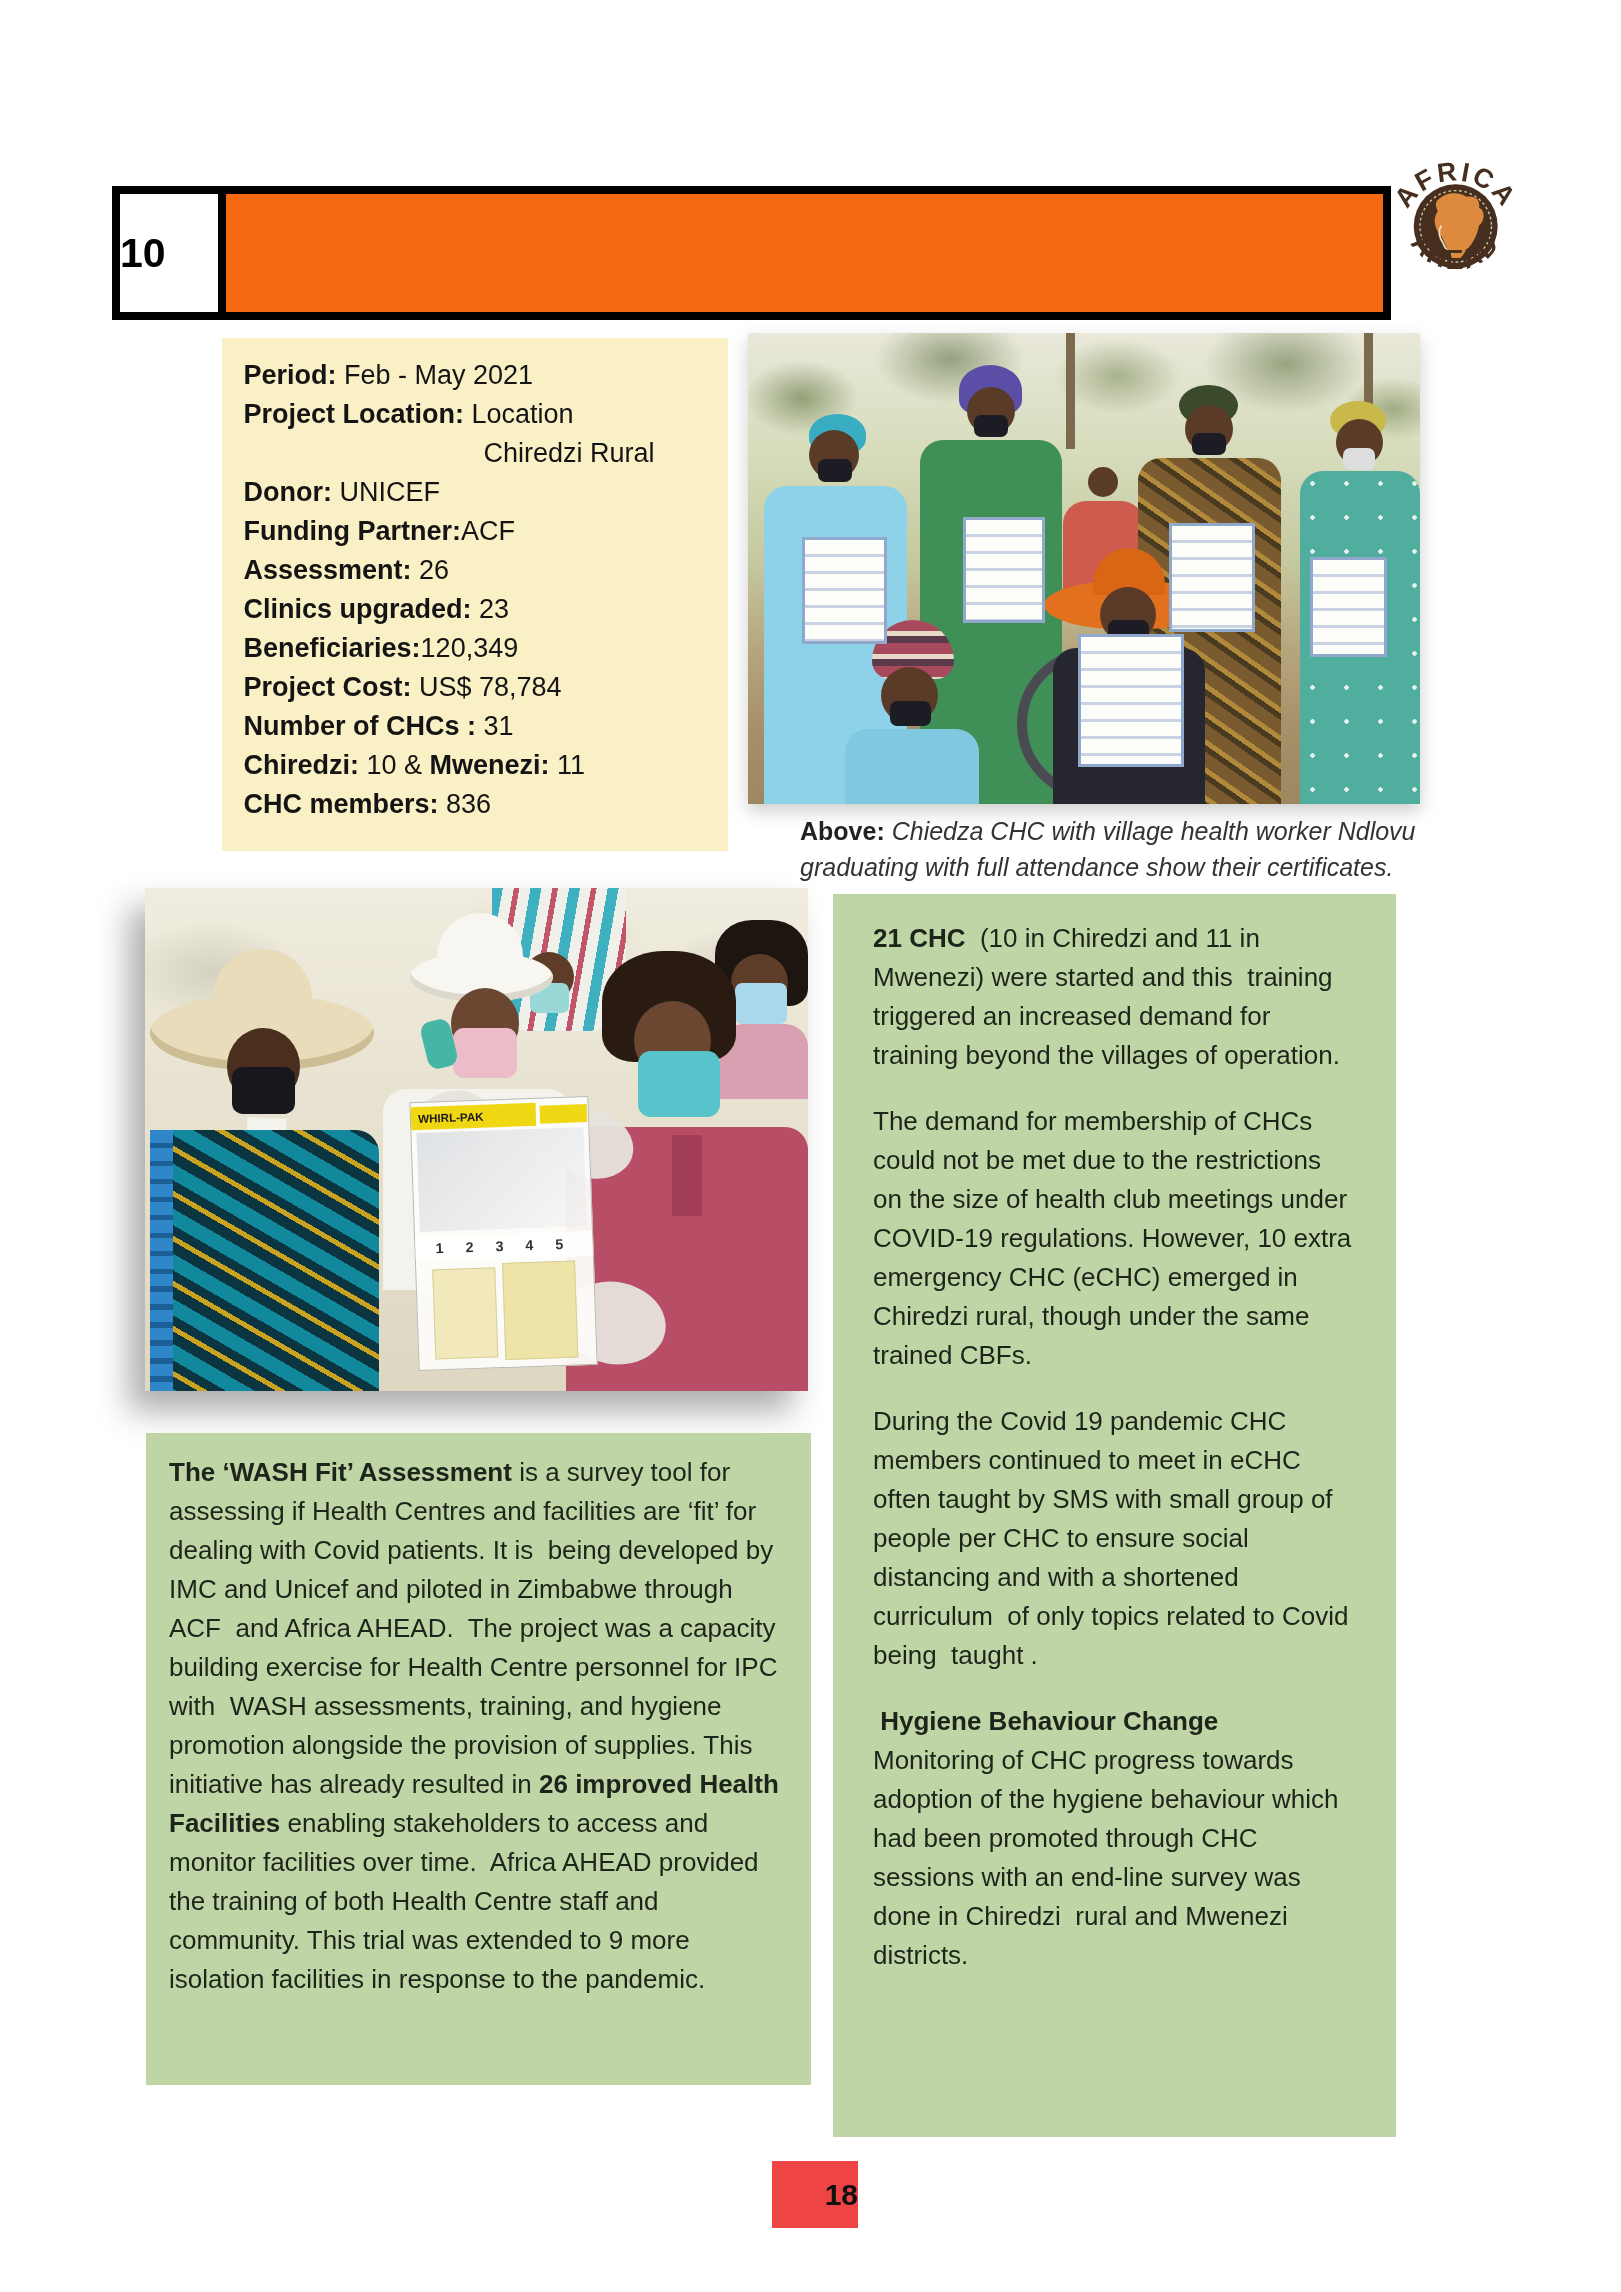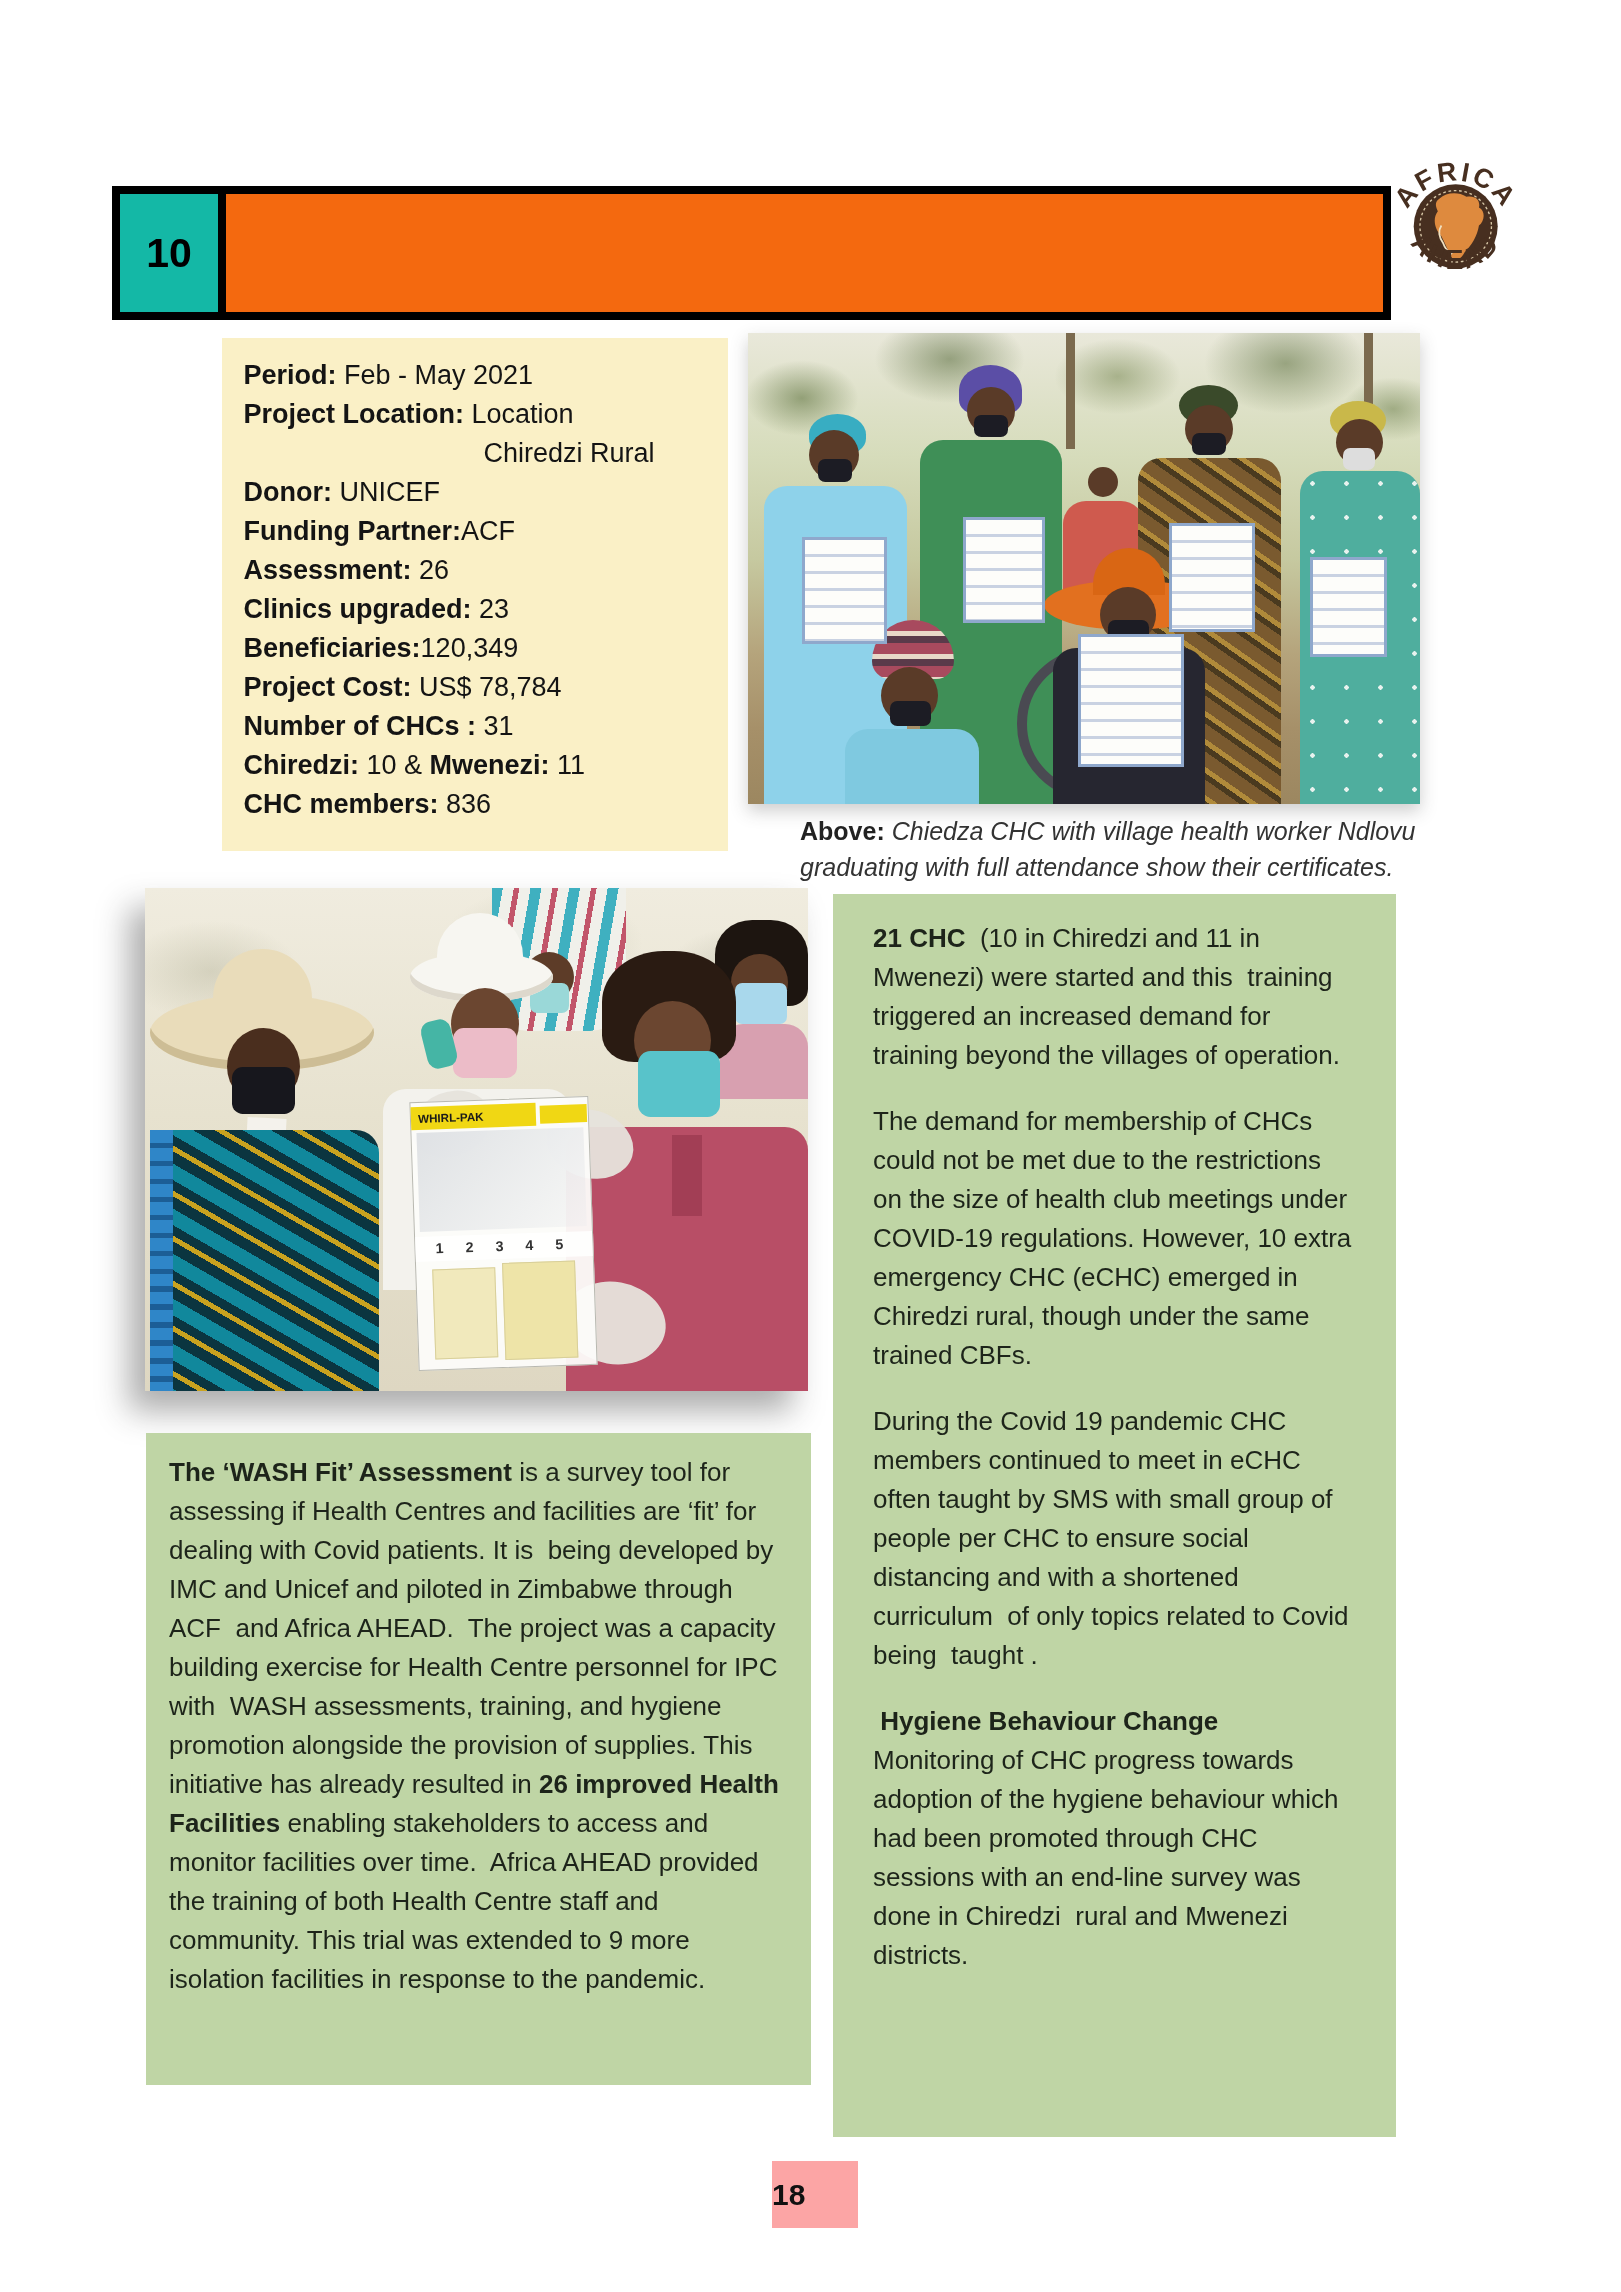--- a/index.html
+++ b/index.html
@@ -3,22 +3,22 @@
 <meta charset="utf-8">
 <style>
   html,body{margin:0;padding:0;background:#ffffff;}
   .page{position:relative;width:1621px;height:2293px;background:#ffffff;overflow:hidden;
         font-family:"Liberation Sans", sans-serif;color:#111;}
   .abs{position:absolute;}
 
   
   .hdr{position:absolute;left:112px;top:186px;width:1279px;height:134px;
        border:8px solid #000;box-sizing:border-box;display:flex;background:#F4690F;}
-  .hdr-num{width:106px;background:#14b8a6;border-right:8px solid #000;box-sizing:border-box;
-           display:flex;align-items:center;justify-content:center;
+  .hdr-num{width:106px;background:#ffffff;border-right:8px solid #000;box-sizing:border-box;
+           display:flex;align-items:center;
            font-size:41px;font-weight:bold;color:#000;}
   .hdr-banner{flex:1;display:flex;align-items:center;justify-content:center;}
   .hdr-title{font-size:39px;font-weight:bold;color:#0d0d0d;letter-spacing:0.4px;}
 
   
   .logo{position:absolute;left:1386px;top:125px;width:143px;height:208px;}
 
   
   .info{position:absolute;left:222px;top:338px;width:506px;height:513px;background:#FAF0C6;
         box-sizing:border-box;padding:18px 21.5px;font-size:27px;line-height:39px;color:#141414;}
@@ -72,22 +72,22 @@
   
   .gbox{position:absolute;background:#BFD5A5;box-sizing:border-box;color:#1d241a;}
   .gbox p{margin:0 0 27px 0;white-space:pre-wrap;}
   .gbox p:last-child{margin-bottom:0;}
   .gbox .b{font-weight:bold;}
   .lbox{left:146px;top:1433px;width:665px;height:652px;padding:19.7px 23px;font-size:26px;line-height:39px;}
   .rbox{left:833px;top:894px;width:563px;height:1243px;padding:25px 40px;font-size:26px;line-height:39px;}
   .rbox .h{font-weight:bold;margin:0;white-space:pre-wrap;}
 
   
-  .pagenum{position:absolute;left:772px;top:2161px;width:86px;height:67px;background:#fca5a5;
-       display:flex;align-items:center;justify-content:flex-start;font-size:30px;font-weight:bold;color:#111;}
+  .pagenum{position:absolute;left:772px;top:2161px;width:86px;height:67px;background:#ef4444;
+       display:flex;align-items:center;justify-content:flex-end;font-size:30px;font-weight:bold;color:#111;}
 </style>
 </head>
 <body>
 
 <div class="page">
 
   <div class="hdr">
     <div class="hdr-num">
       <span>10</span>
     </div>

